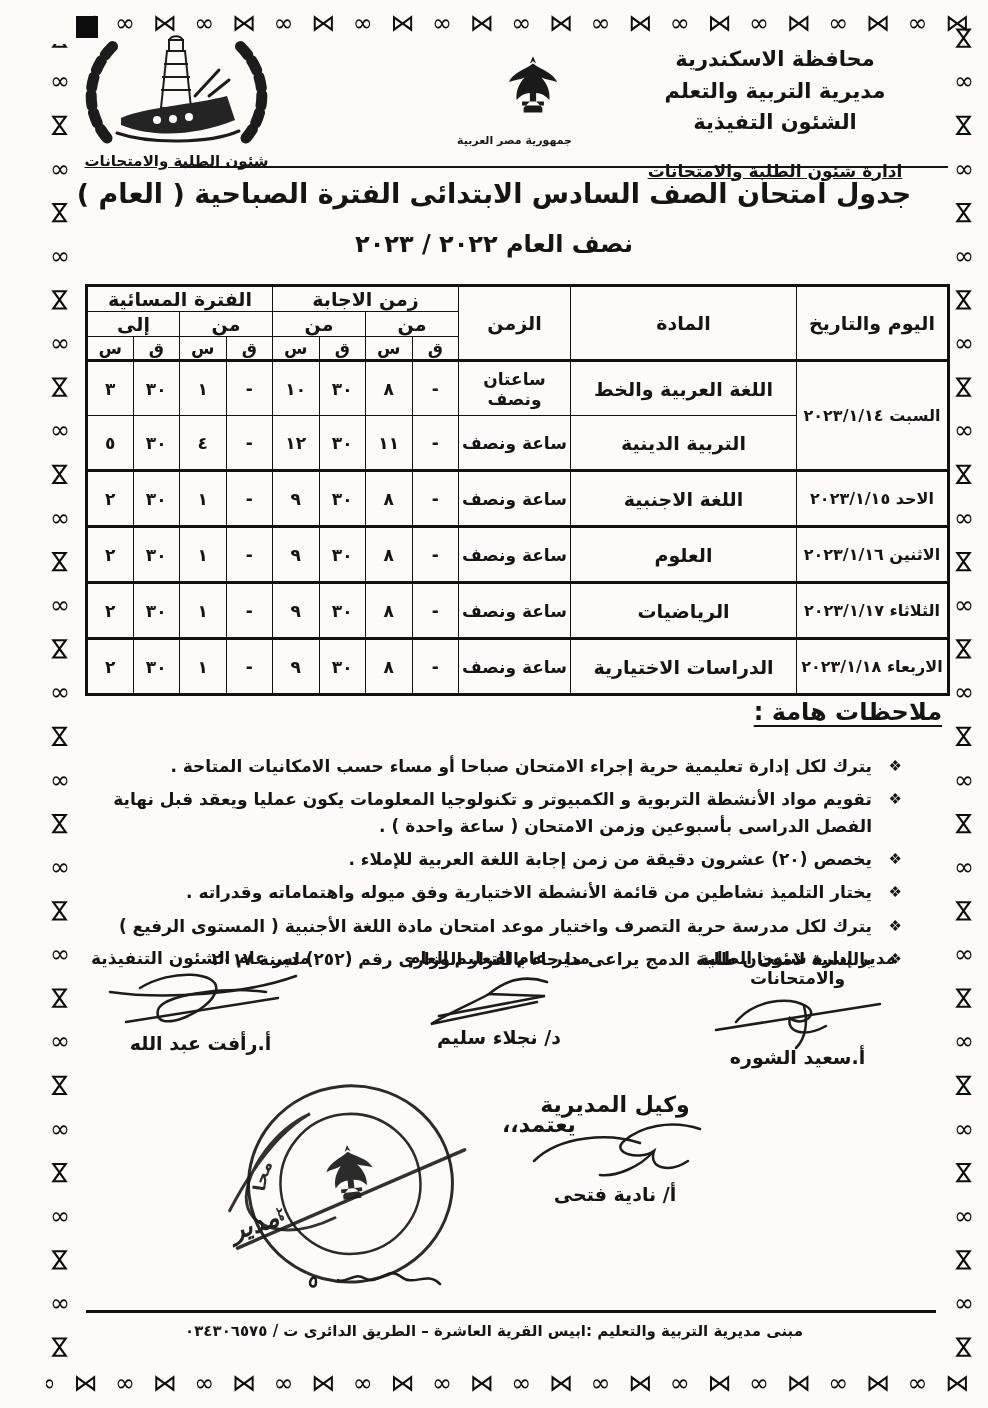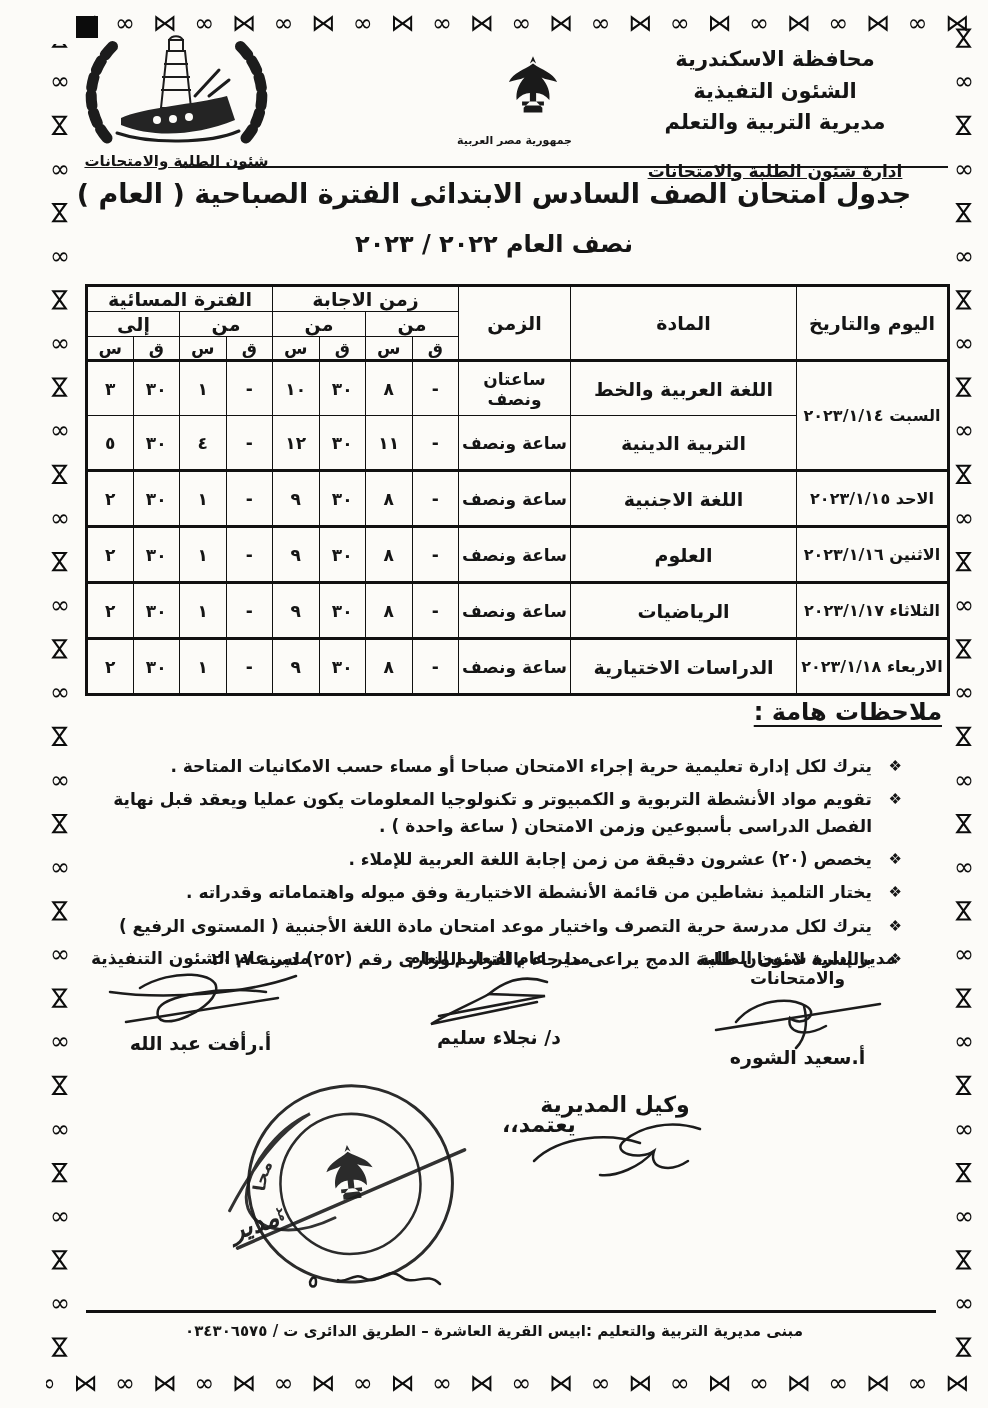--- a/index.html
+++ b/index.html
@@ -98,22 +98,22 @@
 
   <div class="emblem">
     <svg width="78" height="84" viewBox="0 0 100 84">
       <path fill="#1a1a1a" d="M50 4 l4 9 -4 -3 -4 3 z M50 13 C38 22 25 24 19 37 c8 -3 14 -3 20 -6 -8 10 -11 18 -10 29 5 -6 11 -9 17 -9 l0 11 -8 8 24 0 -8 -8 0 -11 c6 0 12 3 17 9 1 -11 -2 -19 -10 -29 6 3 12 3 20 6 C75 24 62 22 50 13 z M36 62 l28 0 0 5 -28 0 z M38 70 l24 0 0 6 -24 0 z"></path>
     </svg>
     <div class="cap">جمهورية مصر العربية</div>
   </div>
 
   <div class="hdr-text">
     <div>محافظة الاسكندرية</div>
+    <div>مديرية التربية والتعلم</div>
     <div>الشئون التفيذية</div>
-    <div>مديرية التربية والتعلم</div>
     <div class="l4">ادارة شئون الطلبة والامتحانات</div>
   </div>
 
   <hr class="hdr-rule">
 
   <div class="title">جدول امتحان الصف السادس الابتدائى الفترة الصباحية ( العام )</div>
   <div class="subtitle"><span>نصف العام ٢٠٢٢ / ٢٠٢٣</span></div>
 
   <table class="sched" dir="rtl">
     <colgroup>
@@ -276,20 +276,21 @@
     </div>
   </div>
 
   <div class="deputy">
     <div class="st">وكيل المديرية</div>
     <svg width="190" height="70" viewBox="0 0 190 70">
       <path class="ink" d="M180 12 C150 2 120 10 104 24 C90 36 120 44 134 34 C128 52 150 56 168 44" stroke-width="2.5"></path>
       <path class="ink" d="M14 44 C40 18 90 16 120 26" stroke-width="2.5"></path>
       <path class="ink" d="M134 34 C120 50 96 60 80 58" stroke-width="2.5"></path>
     </svg>
+    <div class="sn">أ/ نادية فتحى</div>
   </div>
   <div class="approve">يعتمد،،</div>
 
   <svg class="stamp" width="256" height="246" viewBox="0 0 256 246">
     <defs>
       <path id="arcTop" d="M 42 122 A 88 86 0 0 1 216 122"></path>
       <path id="arcBot" d="M 52 132 A 78 76 0 0 0 206 132"></path>
     </defs>
     <g stroke="#2b2b2b" fill="none">
       <ellipse cx="129" cy="118" rx="102" ry="98" stroke-width="3"></ellipse>

